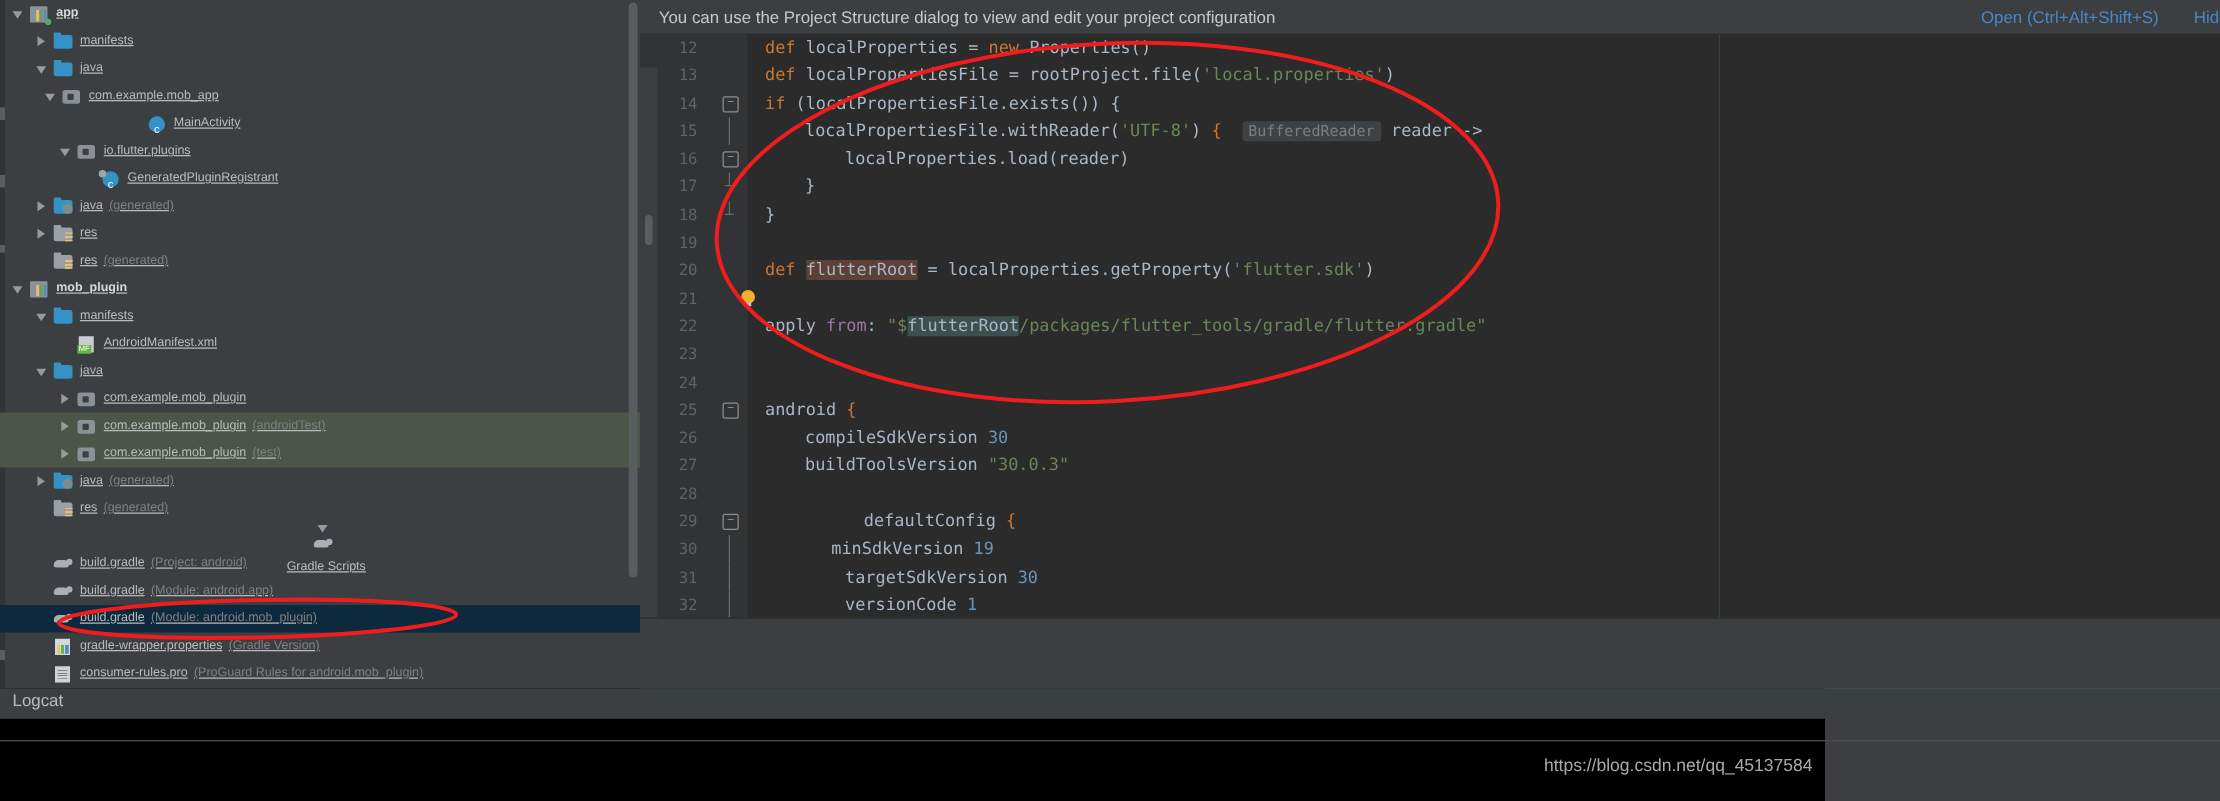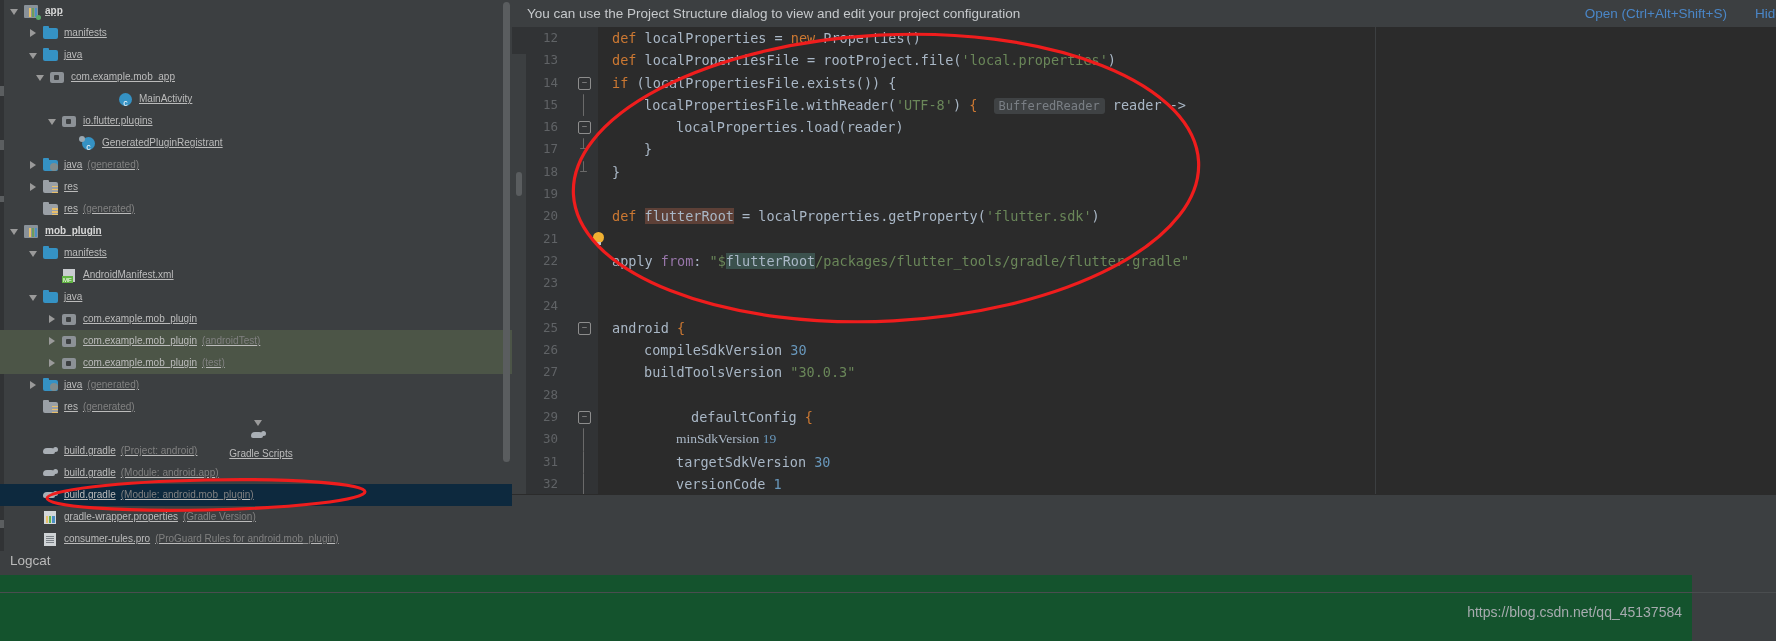--- a/index.html
+++ b/index.html
@@ -148,21 +148,21 @@
     background:#f0b132;}
   .bulb .base{position:absolute;left:4px;top:10px;width:5px;height:3px;background:#c0c4c8;}
 
   #code-right-divider{position:absolute;left:863px;top:0;width:1px;height:494px;background:#3c3f41;}
   #editor-bottom{position:absolute;left:0;top:494px;width:1264px;height:57px;background:#3c3f41;}
   #editor-bottom-line{position:absolute;left:0;top:0;width:1264px;height:1px;background:#2b2b2b;}
   #editor-left-gutterstrip{position:absolute;left:0;top:27px;width:14px;height:494px;background:#3c3f41;}
   #editor-scroll-thumb{position:absolute;left:4px;top:118px;width:6px;height:24px;background:#5a5d5f;border-radius:3px;}
 
   
-  #bottom-bar{position:absolute;left:0;top:551px;width:1692px;height:90px;background:#14532d;}
+  #bottom-bar{position:absolute;left:0;top:551px;width:1460px;height:90px;background:#000000;}
   #logcat-label{position:absolute;left:10px;top:2px;font-size:13.5px;color:#bbbbbb;}
   #watermark{position:absolute;right:10px;top:53px;font-size:14px;color:#a7abaf;}
   #bottom-divider{position:absolute;left:0;top:41px;width:1776px;height:1px;background:#4a4d4f;}
   #bottom-tabbg{position:absolute;left:0;top:0;width:1776px;height:24px;background:#3c3f41;}
 
   
   #annotations{position:absolute;left:0;top:0;width:1776px;height:641px;pointer-events:none;}
 </style>
 </head>
 <body>
@@ -410,21 +410,21 @@
           <div class="code-line"><span class="ln">20</span><span class="code-txt" style="left: 100px;"><span class="k">def </span><span class="hl-write">flutterRoot</span><span class="id"> = localProperties.getProperty(</span><span class="s">'flutter.sdk'</span><span class="id">)</span></span></div>
           <div class="code-line"><span class="ln">21</span><span class="bulb"><span class="glass"></span><span class="base"></span></span><span class="code-txt" style="left: 100px;"></span></div>
           <div class="code-line"><span class="ln">22</span><span class="code-txt" style="left: 100px;"><span class="id">apply </span><span class="m">from</span><span class="id">: </span><span class="s">"$</span><span class="hl-ident">flutterRoot</span><span class="s">/packages/flutter_tools/gradle/flutter.gradle"</span></span></div>
           <div class="code-line"><span class="ln">23</span><span class="code-txt" style="left: 100px;"></span></div>
           <div class="code-line"><span class="ln">24</span><span class="code-txt" style="left: 100px;"></span></div>
           <div class="code-line"><span class="ln">25</span><span class="fold">−</span><span class="code-txt" style="left: 100px;"><span class="id">android </span><span class="k">{</span></span></div>
           <div class="code-line"><span class="ln">26</span><span class="code-txt" style="left: 132px;"><span class="id">compileSdkVersion </span><span class="n">30</span></span></div>
           <div class="code-line"><span class="ln">27</span><span class="code-txt" style="left: 132px;"><span class="id">buildToolsVersion </span><span class="s">"30.0.3"</span></span></div>
           <div class="code-line"><span class="ln">28</span><span class="code-txt" style="left: 100px;"></span></div>
           <div class="code-line"><span class="ln">29</span><span class="fold">−</span><span class="code-txt" style="left: 132px; margin-left: 47px;"><span class="id">defaultConfig </span><span class="k">{</span></span></div>
-          <div class="code-line"><span class="ln">30</span><span class="fold bar"></span><span class="code-txt" style="left: 164px; font-family: Liberation Serif, serif;"><span class="id">minSdkVersion </span><span class="n">19</span></span></div>
+          <div class="code-line"><span class="ln">30</span><span class="fold bar"></span><span class="code-txt" style="left: 153px;"><span class="id">minSdkVersion </span><span class="n">19</span></span></div>
           <div class="code-line"><span class="ln">31</span><span class="fold bar"></span><span class="code-txt" style="left: 164px;"><span class="id">targetSdkVersion </span><span class="n">30</span></span></div>
           <div class="code-line"><span class="ln">32</span><span class="fold bar"></span><span class="code-txt" style="left: 164px;"><span class="id">versionCode </span><span class="n">1</span></span></div>
           <div class="code-line"><span class="ln">33</span><span class="fold bar"></span><span class="code-txt" style="left: 164px;"><span class="id">versionName </span><span class="s">"1.0"</span></span></div>
         </div>
       <div id="code-right-divider"></div>
     </div>
 
     <div id="editor-bottom">
       <div id="editor-bottom-line"></div>
     </div>

